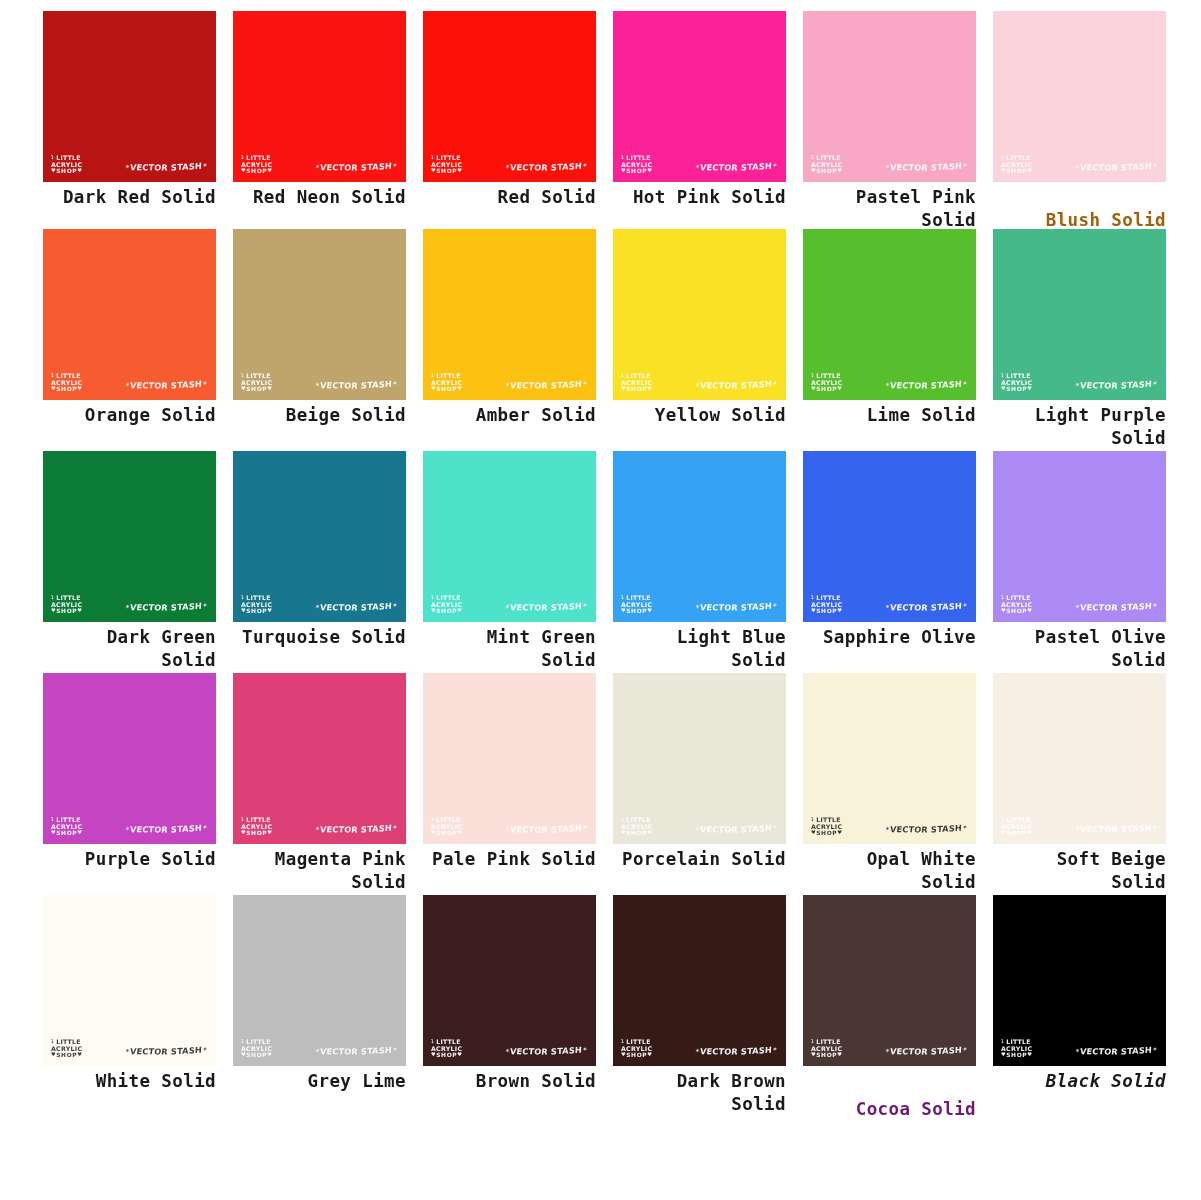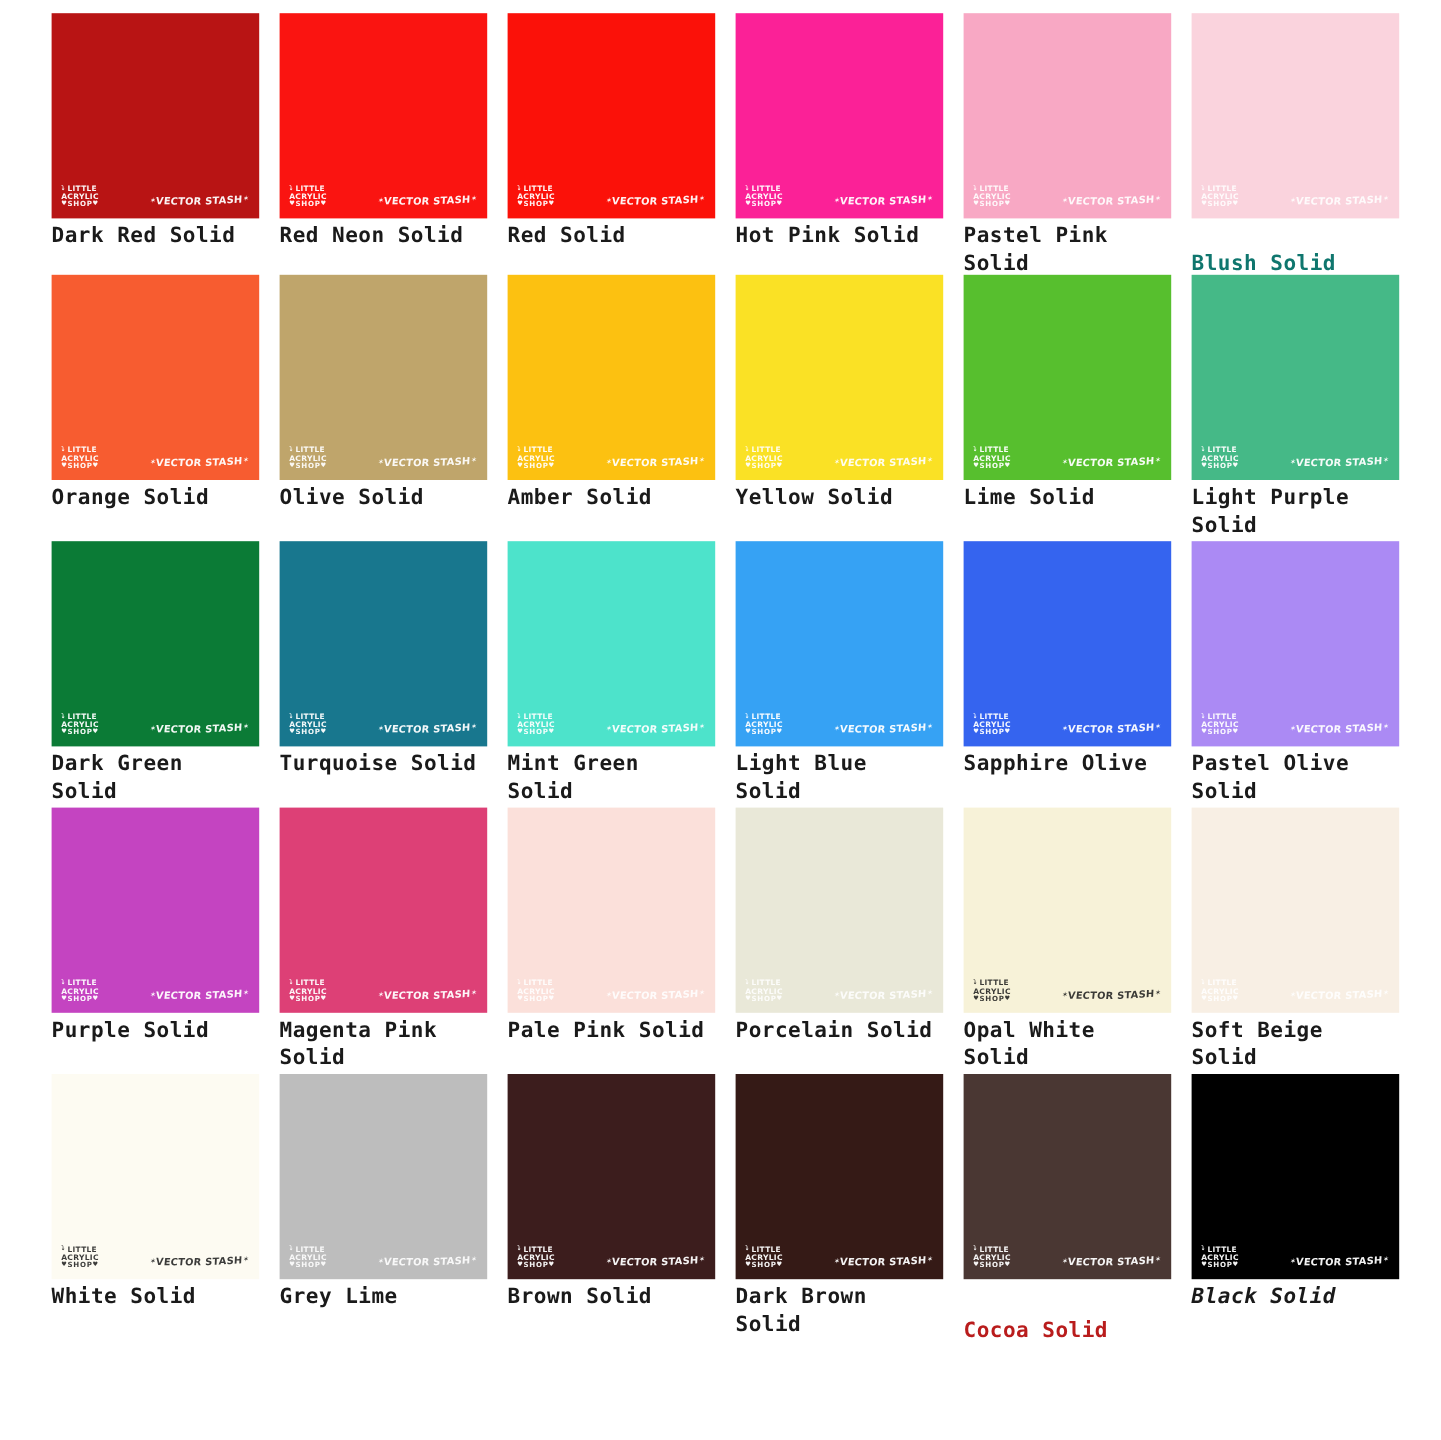--- a/index.html
+++ b/index.html
@@ -70,21 +70,21 @@
   }
   .vector-stash-mark .vs-star {
     font-size: 6px;
     vertical-align: 2px;
   }
   .vs-word-a { display: inline-block; transform: rotate(1.5deg); }
   .vs-word-b { display: inline-block; transform: rotate(-2deg); }
   .swatch-label {
     margin-top: 4px;
     width: 173px;
-    text-align: left;
+    text-align: right;
     font-family: "DejaVu Sans Mono", "Liberation Mono", monospace;
     font-size: 17.5px;
     font-weight: bold;
     color: #1a1a1a;
     line-height: 1.3;
     letter-spacing: 0.4px;
   }
 </style>
 </head>
 <body>
@@ -147,21 +147,21 @@
     </div>
     <div class="swatch-cell" style="left: 993px; top: 11px;">
       <div class="swatch-chip" title="Blush Solid" style="background: rgb(250, 211, 221);">
         <div class="brand-logo" style="color: rgb(255, 255, 255); opacity: 0.9;">
           <span class="logo-line logo-line-1"><span class="heart-mark">⤵</span> <span>LITTLE</span></span>
           <span class="logo-line"><span>ACRYLIC</span></span>
           <span class="logo-line logo-line-3"><span class="heart-mark">♥</span><span>SHOP</span><span class="heart-mark">♥</span></span>
         </div>
         <div class="vector-stash-mark" style="color: rgb(255, 255, 255); opacity: 0.9;"><span class="vs-star">✶</span><span class="vs-word-a">VECTOR</span> <span class="vs-word-b">STASH</span><span class="vs-star">✶</span></div>
       </div>
-      <div class="swatch-label" style="color: #0f766e; margin-top: 27px;">Blush Solid</div>
+      <div class="swatch-label" style="color: #a16207; margin-top: 27px;">Blush Solid</div>
     </div>
     <div class="swatch-cell" style="left: 43px; top: 229px;">
       <div class="swatch-chip" title="Orange Solid" style="background: rgb(247, 92, 48);">
         <div class="brand-logo" style="color: rgb(255, 255, 255); opacity: 0.95;">
           <span class="logo-line logo-line-1"><span class="heart-mark">⤵</span> <span>LITTLE</span></span>
           <span class="logo-line"><span>ACRYLIC</span></span>
           <span class="logo-line logo-line-3"><span class="heart-mark">♥</span><span>SHOP</span><span class="heart-mark">♥</span></span>
         </div>
         <div class="vector-stash-mark" style="color: rgb(255, 255, 255); opacity: 0.95;"><span class="vs-star">✶</span><span class="vs-word-a">VECTOR</span> <span class="vs-word-b">STASH</span><span class="vs-star">✶</span></div>
       </div>
@@ -169,21 +169,21 @@
     </div>
     <div class="swatch-cell" style="left: 233px; top: 229px;">
       <div class="swatch-chip" title="Olive Solid" style="background: rgb(191, 165, 107);">
         <div class="brand-logo" style="color: rgb(255, 255, 255); opacity: 0.93;">
           <span class="logo-line logo-line-1"><span class="heart-mark">⤵</span> <span>LITTLE</span></span>
           <span class="logo-line"><span>ACRYLIC</span></span>
           <span class="logo-line logo-line-3"><span class="heart-mark">♥</span><span>SHOP</span><span class="heart-mark">♥</span></span>
         </div>
         <div class="vector-stash-mark" style="color: rgb(255, 255, 255); opacity: 0.93;"><span class="vs-star">✶</span><span class="vs-word-a">VECTOR</span> <span class="vs-word-b">STASH</span><span class="vs-star">✶</span></div>
       </div>
-      <div class="swatch-label" style="color: rgb(26, 26, 26);">Olive Solid</div>
+      <div class="swatch-label" style="color: rgb(26, 26, 26);">Beige Solid</div>
     </div>
     <div class="swatch-cell" style="left: 423px; top: 229px;">
       <div class="swatch-chip" title="Amber Solid" style="background: rgb(252, 193, 17);">
         <div class="brand-logo" style="color: rgb(255, 255, 255); opacity: 0.94;">
           <span class="logo-line logo-line-1"><span class="heart-mark">⤵</span> <span>LITTLE</span></span>
           <span class="logo-line"><span>ACRYLIC</span></span>
           <span class="logo-line logo-line-3"><span class="heart-mark">♥</span><span>SHOP</span><span class="heart-mark">♥</span></span>
         </div>
         <div class="vector-stash-mark" style="color: rgb(255, 255, 255); opacity: 0.94;"><span class="vs-star">✶</span><span class="vs-word-a">VECTOR</span> <span class="vs-word-b">STASH</span><span class="vs-star">✶</span></div>
       </div>
@@ -400,21 +400,21 @@
     </div>
     <div class="swatch-cell" style="left: 803px; top: 895px;">
       <div class="swatch-chip" title="Cocoa Solid" style="background: rgb(74, 55, 51);">
         <div class="brand-logo" style="color: rgb(255, 255, 255); opacity: 0.95;">
           <span class="logo-line logo-line-1"><span class="heart-mark">⤵</span> <span>LITTLE</span></span>
           <span class="logo-line"><span>ACRYLIC</span></span>
           <span class="logo-line logo-line-3"><span class="heart-mark">♥</span><span>SHOP</span><span class="heart-mark">♥</span></span>
         </div>
         <div class="vector-stash-mark" style="color: rgb(255, 255, 255); opacity: 0.95;"><span class="vs-star">✶</span><span class="vs-word-a">VECTOR</span> <span class="vs-word-b">STASH</span><span class="vs-star">✶</span></div>
       </div>
-      <div class="swatch-label" style="color: #b91c1c; margin-top: 32px;">Cocoa Solid</div>
+      <div class="swatch-label" style="color: #701a75; margin-top: 32px;">Cocoa Solid</div>
     </div>
     <div class="swatch-cell" style="left: 993px; top: 895px;">
       <div class="swatch-chip" title="Black Solid" style="background: rgb(0, 0, 0);">
         <div class="brand-logo" style="color: rgb(255, 255, 255); opacity: 0.95;">
           <span class="logo-line logo-line-1"><span class="heart-mark">⤵</span> <span>LITTLE</span></span>
           <span class="logo-line"><span>ACRYLIC</span></span>
           <span class="logo-line logo-line-3"><span class="heart-mark">♥</span><span>SHOP</span><span class="heart-mark">♥</span></span>
         </div>
         <div class="vector-stash-mark" style="color: rgb(255, 255, 255); opacity: 0.95;"><span class="vs-star">✶</span><span class="vs-word-a">VECTOR</span> <span class="vs-word-b">STASH</span><span class="vs-star">✶</span></div>
       </div>

